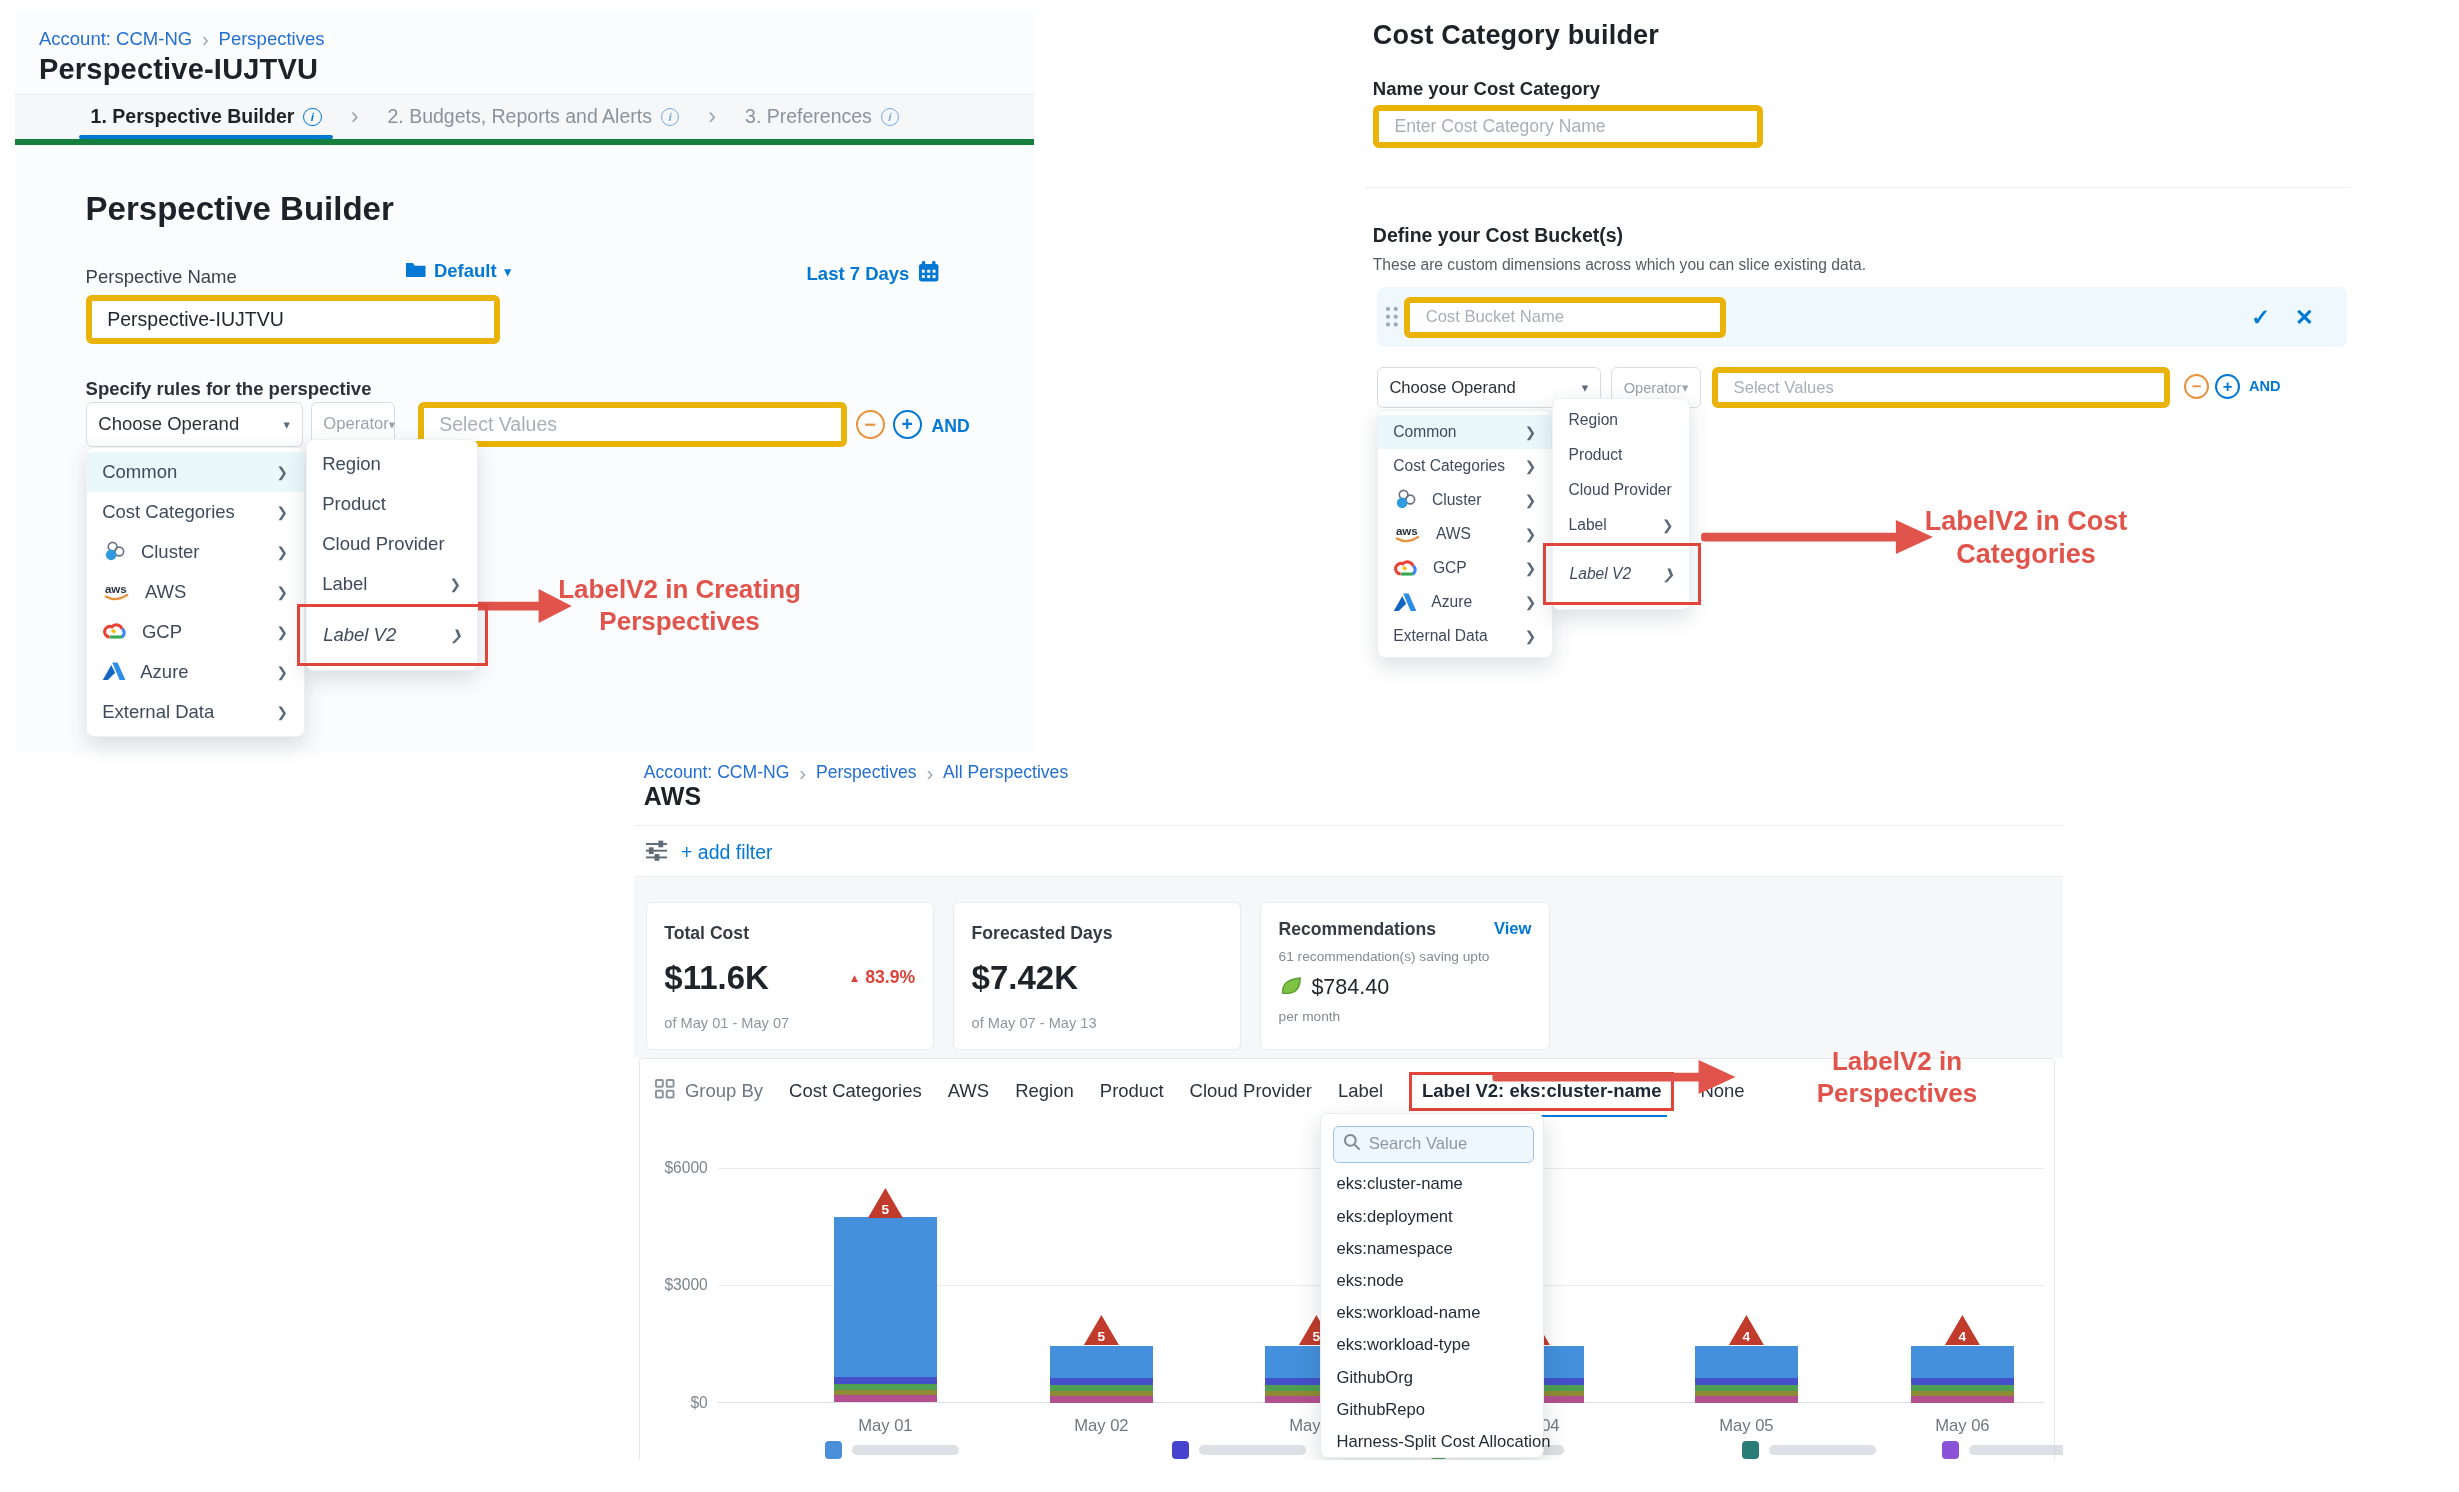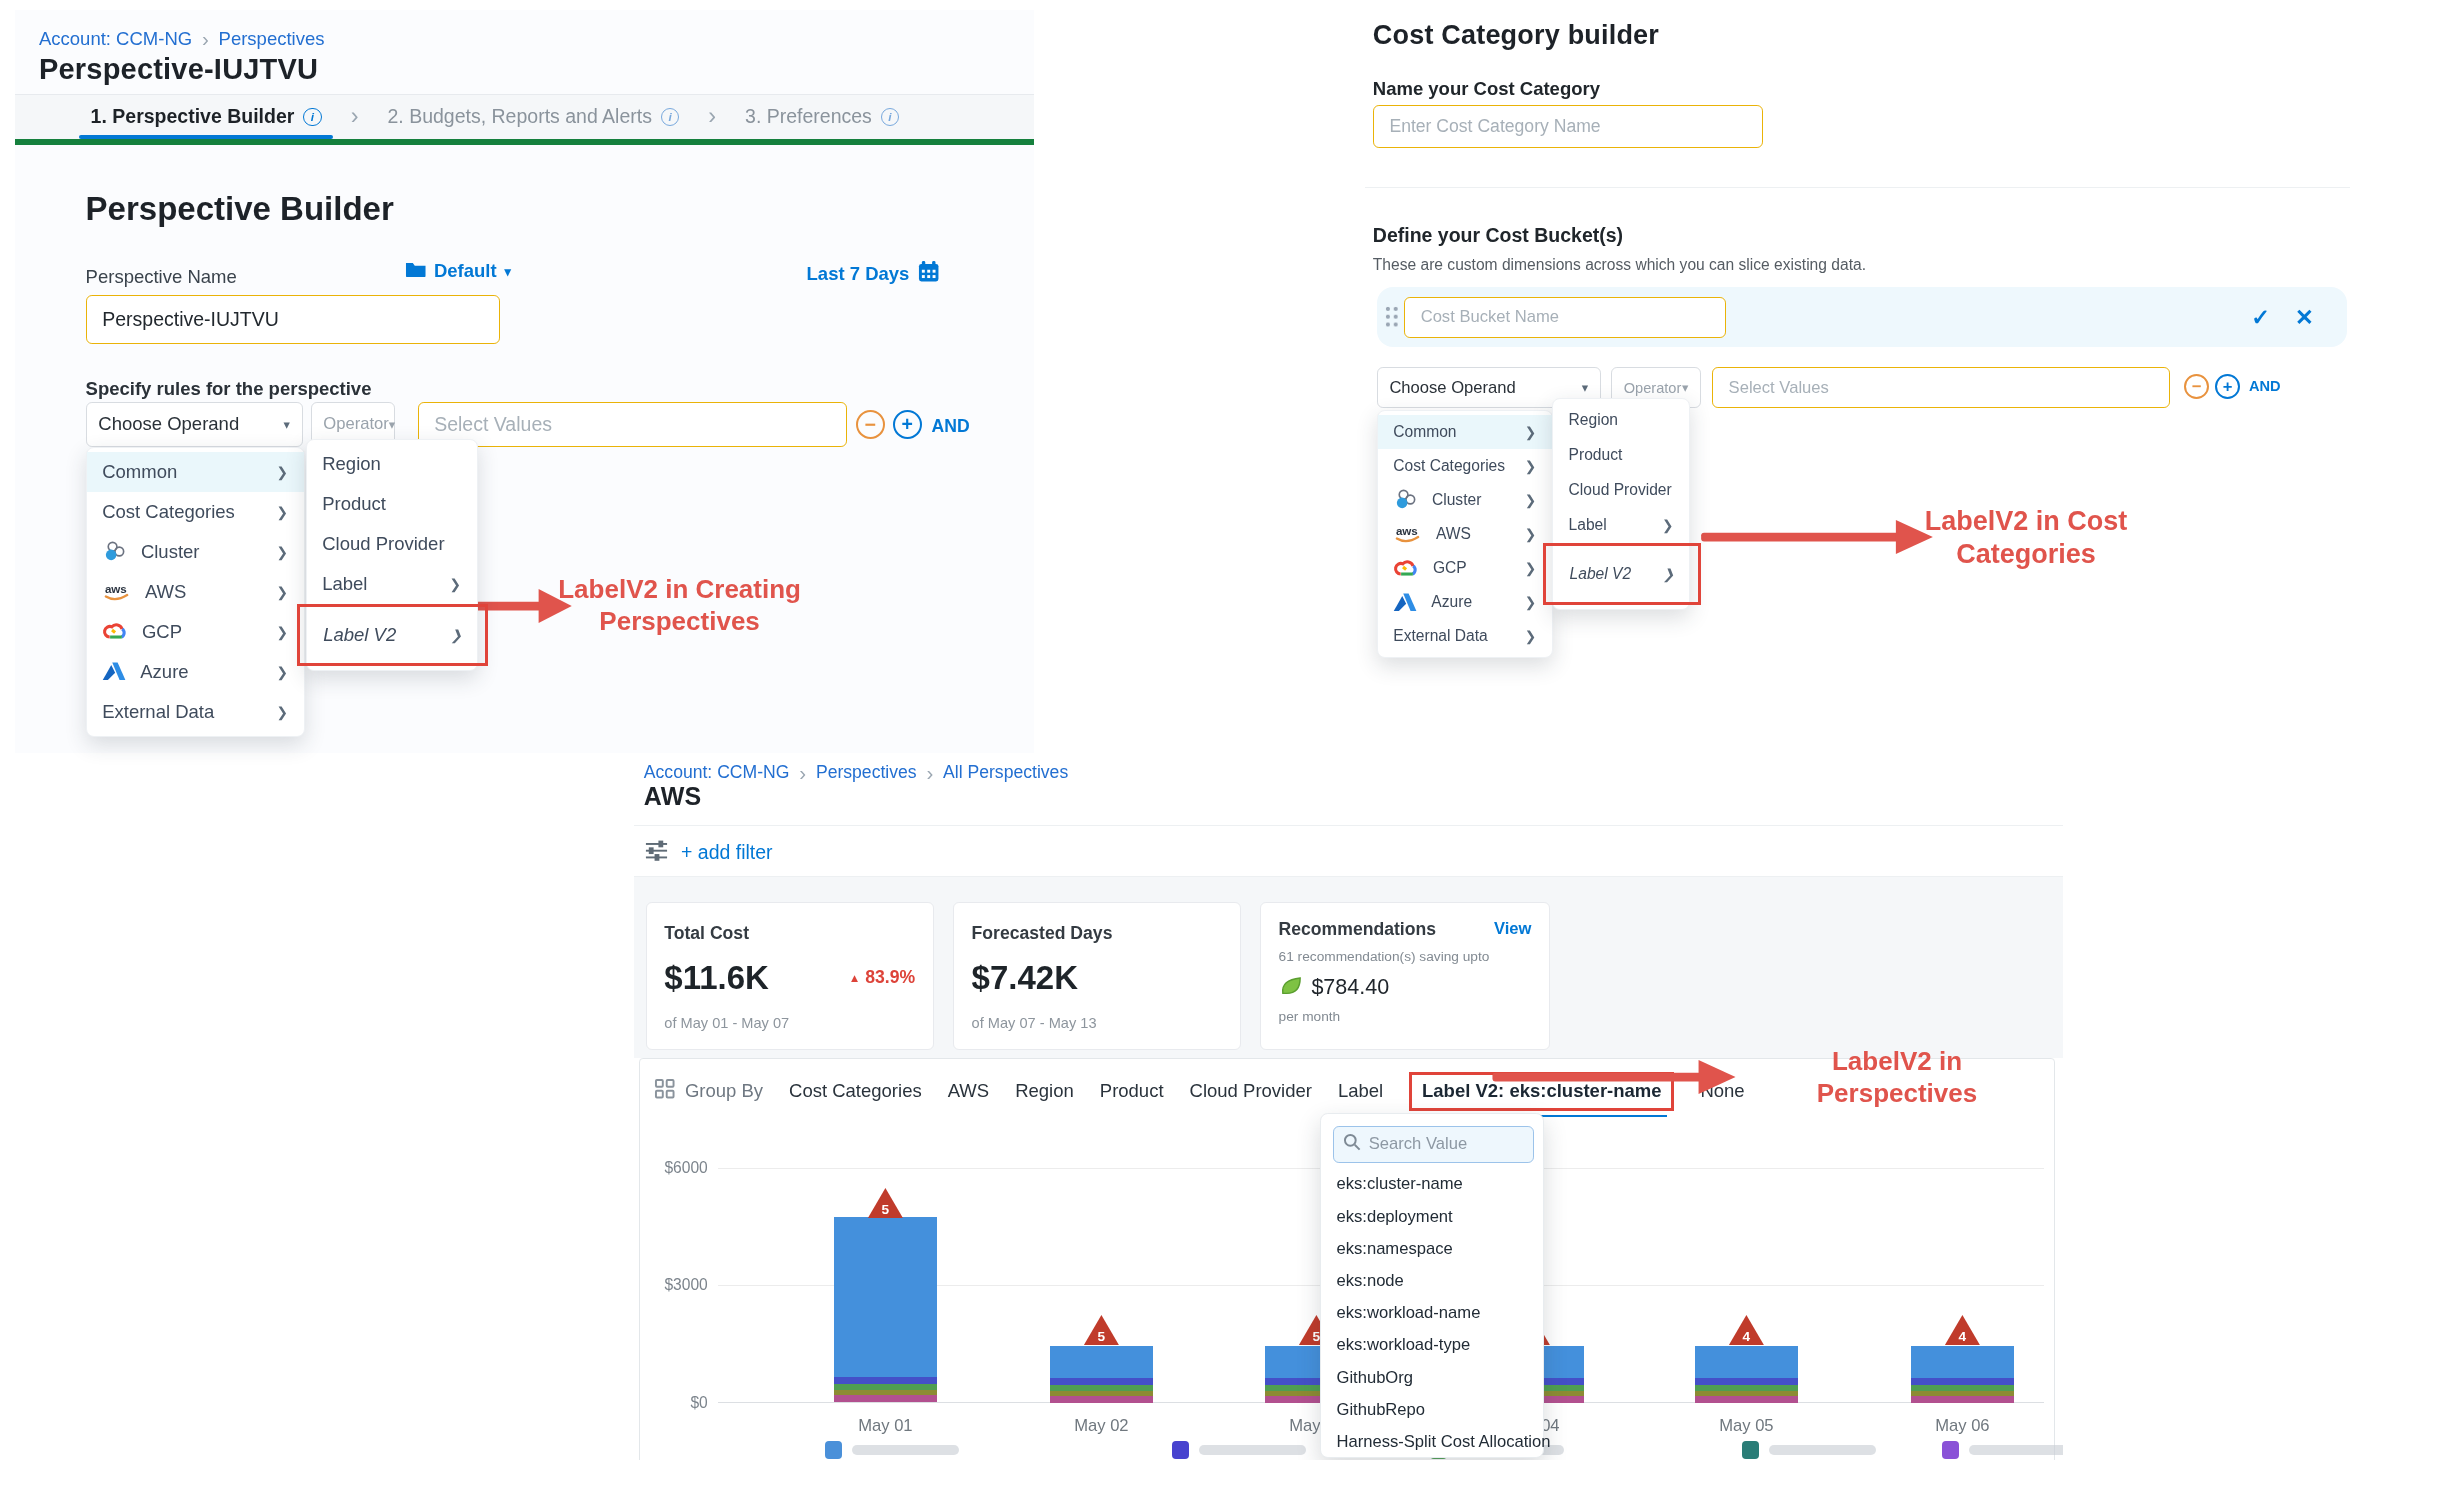--- a/index.html
+++ b/index.html
@@ -19,21 +19,21 @@
   .tab{display:flex; align-items:center; gap:8.8px; font-size:19.5px; color:#8a939c; position:relative; height:100%; cursor:pointer;}
   .tab.active{color:#1d2227; font-weight:bold;}
   .tab.active::after{content:''; position:absolute; left:-11.7px; right:-11.7px; bottom:0; height:3.9px; background:var(--blue); border-radius:2px;}
   .info-dot{width:18.5px; height:18.5px; border:1.5px solid #79a9dd; color:#79a9dd; border-radius:50%; font-size:11.7px; font-style:italic; font-weight:bold; display:flex; align-items:center; justify-content:center;}
   .tab.active .info-dot{border-color:var(--blue); color:var(--blue);}
   .tab-chev{color:#9aa6b1; font-size:23.4px;}
   .sec-title{font-size:33px; font-weight:bold; color:var(--ink);}
   .fld-label{font-size:18.5px; color:#3a434c;}
   .blue-ctl{display:flex; align-items:center; gap:7.8px; color:var(--blue); font-size:18.5px; font-weight:bold; cursor:pointer;}
   .caret{font-size:12.7px; color:var(--blue);}
-  .t-input{background:#fff; border:1px solid #eab308; border-radius:5.9px; display:flex; align-items:center; padding:0 15.6px; color:#22282e; font-size:19.5px;}
+  .t-input{background:#fff; border:6px solid #eab308; border-radius:5.9px; display:flex; align-items:center; padding:0 15.6px; color:#22282e; font-size:19.5px;}
   .t-input .ph{color:#a7b0b8;}
   .select{background:#fff; border:1px solid #d8dce1; border-radius:5.9px; display:flex; align-items:center; justify-content:space-between; padding:0 11.7px; font-size:18.5px; color:#2a3138; cursor:pointer;}
   .select .caret{color:#5c6b7a;}
   .rules-label{font-size:18.5px; font-weight:bold; color:#2a3138;}
   .circle{border-radius:50%; display:flex; align-items:center; justify-content:center; font-weight:bold; cursor:pointer;}
   .circ-minus{width:29px; height:29px; border:2.9px solid #e8923e; color:#e8923e; font-size:19.5px;}
   .circ-plus{width:29px; height:29px; border:2.9px solid var(--blue); color:var(--blue); font-size:19.5px;}
   .and-lbl{color:var(--blue); font-weight:bold; font-size:17.6px;}
   
   .menu-card{position:absolute; background:#fff; border:1px solid #eef1f4; border-radius:7.8px; box-shadow:0 7.8px 21.5px rgba(40,50,60,.16); padding:3.9px 0; z-index:6;}
@@ -47,21 +47,21 @@
   .sub-row.lg{height:40px; font-size:18.5px;}
   .sub-row.sm{height:35px; font-size:15.6px;}
   .sub-row .m-chev{margin-left:auto;}
   .sub-row.boxed{border:3.9px solid var(--boxred); margin:0 -11.7px 0 -9.8px; padding:0 23.4px 0 23.4px; height:62px;font-style:italic;}
   
   .annotation{color:var(--annred); font-weight:bold; text-align:center; line-height:1.22;}
   .arrow-svg{fill:var(--annred);}
   
   #panel-right{left:1365px; top:0; width:1094px; height:688px;}
   .divider{background:#edf0f2; height:1px;}
-  .bucket-strip{position:absolute; background:#eef8fd; border-radius:16px; display:flex; align-items:center;}
+  .bucket-strip{position:absolute; background:#eef8fd; border-radius:8px; display:flex; align-items:center;}
   .drag-dots{width:13.7px; height:23.4px; background-image:radial-gradient(circle, #9aa6b4 1.9px, transparent 2.2px); background-size:7.8px 7.8px; margin:0 5.9px 0 7.8px;}
   .ck{color:var(--blue); font-size:22.4px; font-weight:bold; cursor:pointer;}
   
   #panel-bottom{left:634px; top:753px; width:1429px; height:707px; overflow:hidden;}
   .strip-gray{position:absolute; left:0; width:100%; background:#f5f7f9;}
   .kpi-card{position:absolute; background:#fff; border:1px solid #e8eaee; border-radius:5.9px; padding:19.5px 17.6px;}
   .kpi-label{font-size:17.6px; font-weight:bold; color:#343b42;}
   .kpi-value{font-size:33px; font-weight:bold; color:#1e2429; margin-top:15.6px;}
   .kpi-period{font-size:14.6px; color:#8d959d; margin-top:17.6px;}
   .delta{color:#dd4339; font-size:17.6px; font-weight:bold; display:flex; align-items:center; gap:4.9px;}

